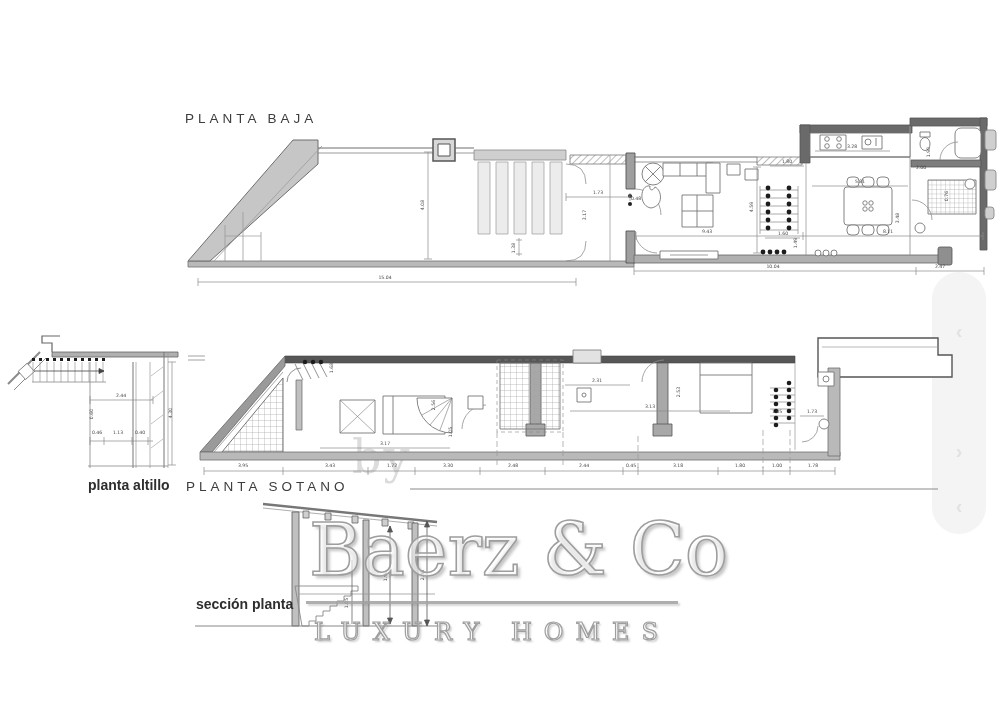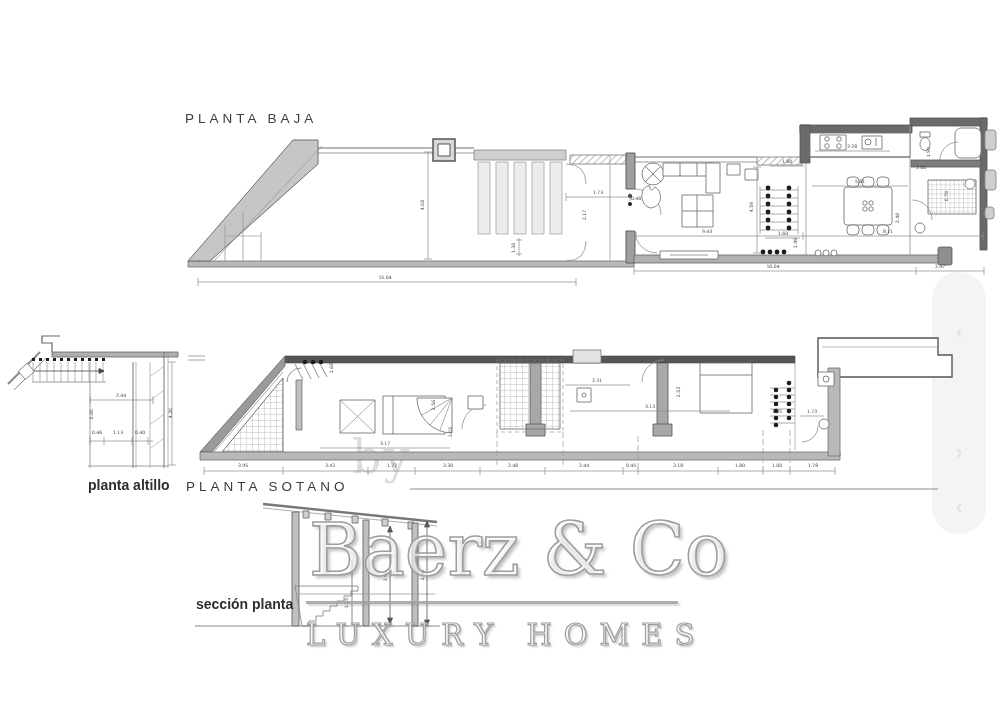--- a/index.html
+++ b/index.html
@@ -12,22 +12,22 @@
   .hand-label{font-family:"Liberation Sans",sans-serif;font-size:14px;color:#2e2e2e;
               font-weight:600;white-space:nowrap;}
   
   .wm-by{left:352px;top:430px;font-family:"DejaVu Serif",serif;font-size:46px;
          color:#8f8f8f;opacity:.30;letter-spacing:2px;z-index:1;}
   .wm-brand{left:309px;top:508px;font-family:"DejaVu Serif",serif;font-size:72px;
             color:rgba(255,255,255,.62);-webkit-text-stroke:1.6px #9e9e9e;
             text-shadow:3px 3px 3px rgba(110,110,110,.40);white-space:nowrap;z-index:3;}
   .wm-rule{left:306px;top:601px;width:372px;height:2.5px;background:#a0a0a0;opacity:.85;
            box-shadow:2px 2px 2px rgba(120,120,120,.35);z-index:3;}
-  .wm-tagline{left:306px;top:618px;width:372px;text-align:right;
-              font-family:"DejaVu Serif",serif;font-size:29px;letter-spacing:12px;
+  .wm-tagline{left:306px;top:618px;width:372px;text-align:center;
+              font-family:"DejaVu Serif",serif;font-size:24px;letter-spacing:12px;
               color:rgba(255,255,255,.65);-webkit-text-stroke:1.2px #9e9e9e;
               text-shadow:2px 2px 2px rgba(110,110,110,.40);white-space:nowrap;z-index:3;}
   
   .strip{left:932px;top:272px;width:54px;height:262px;background:#f4f4f4;
          border-radius:27px;z-index:0;}
   .strip .chev{position:absolute;left:0;width:54px;text-align:center;color:#e2e2e2;
                font-size:20px;font-weight:bold;user-select:none;}
   svg.plan{position:absolute;left:0;top:0;z-index:2;}
   .dim{font:4.6px "DejaVu Sans",sans-serif;fill:#474747;text-anchor:middle;}
   line,path,rect,circle,ellipse,polygon,polyline{vector-effect:non-scaling-stroke;}

